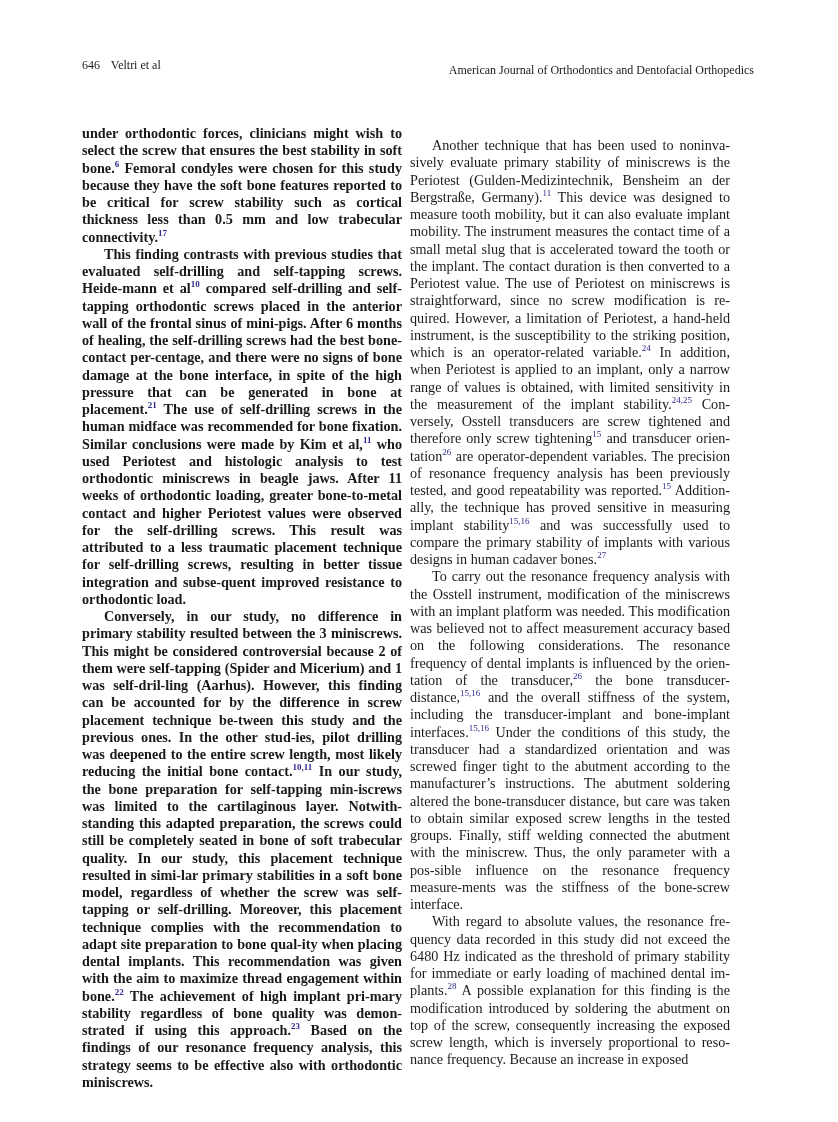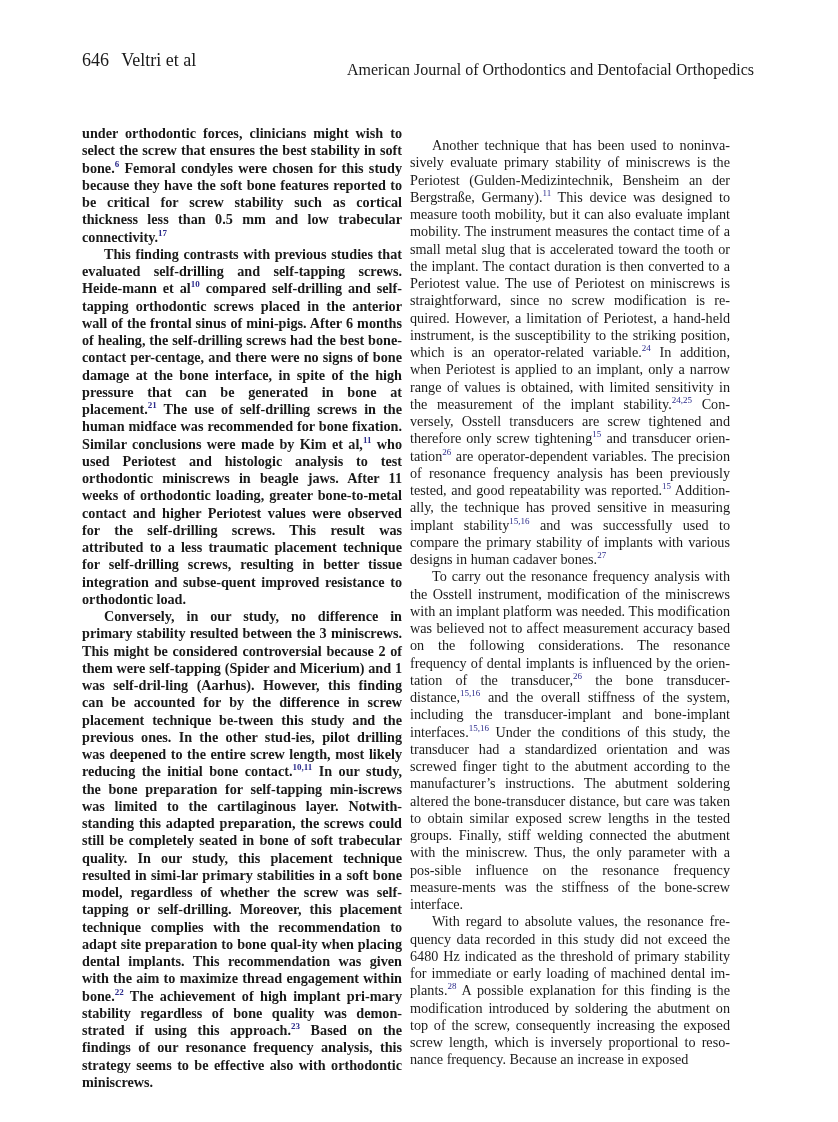--- a/index.html
+++ b/index.html
@@ -1,20 +1,20 @@
 <!DOCTYPE html>
 <html><head>
 <meta charset="utf-8">
 <style>
   html, body { margin:0; padding:0; background:#ffffff; }
   body { width:838px; height:1122px; position:relative; overflow:hidden;
          font-family:"Liberation Serif","DejaVu Serif",serif; color:#1a1a1a; }
-  .hdr-left { position:absolute; left:82px; top:50px; font-size:18px; }
+  .hdr-left { position:absolute; left:82px; top:58px; font-size:12px; }
   .hdr-left .pg { margin-right:8px; }
-  .hdr-right { position:absolute; right:84px; top:62px; font-size:16px; text-align:right; line-height:16px; }
+  .hdr-right { position:absolute; right:84px; top:62px; font-size:12px; text-align:right; line-height:16px; }
   .col { position:absolute; top:125px; width:320px; font-size:14.2px; line-height:17.25px;
          text-align:justify; hyphens:manual; }
   .col.left { left:82px;font-weight:bold; }
   .col.right { left:410px;margin-top:12px; }
   .col p { margin:0; text-indent:0; }
   .col p.ind { text-indent:22px; }
   sup { font-size:9px; color:#2a2a8a; line-height:0; vertical-align:6px; }
 </style>
 </head>
 <body>

